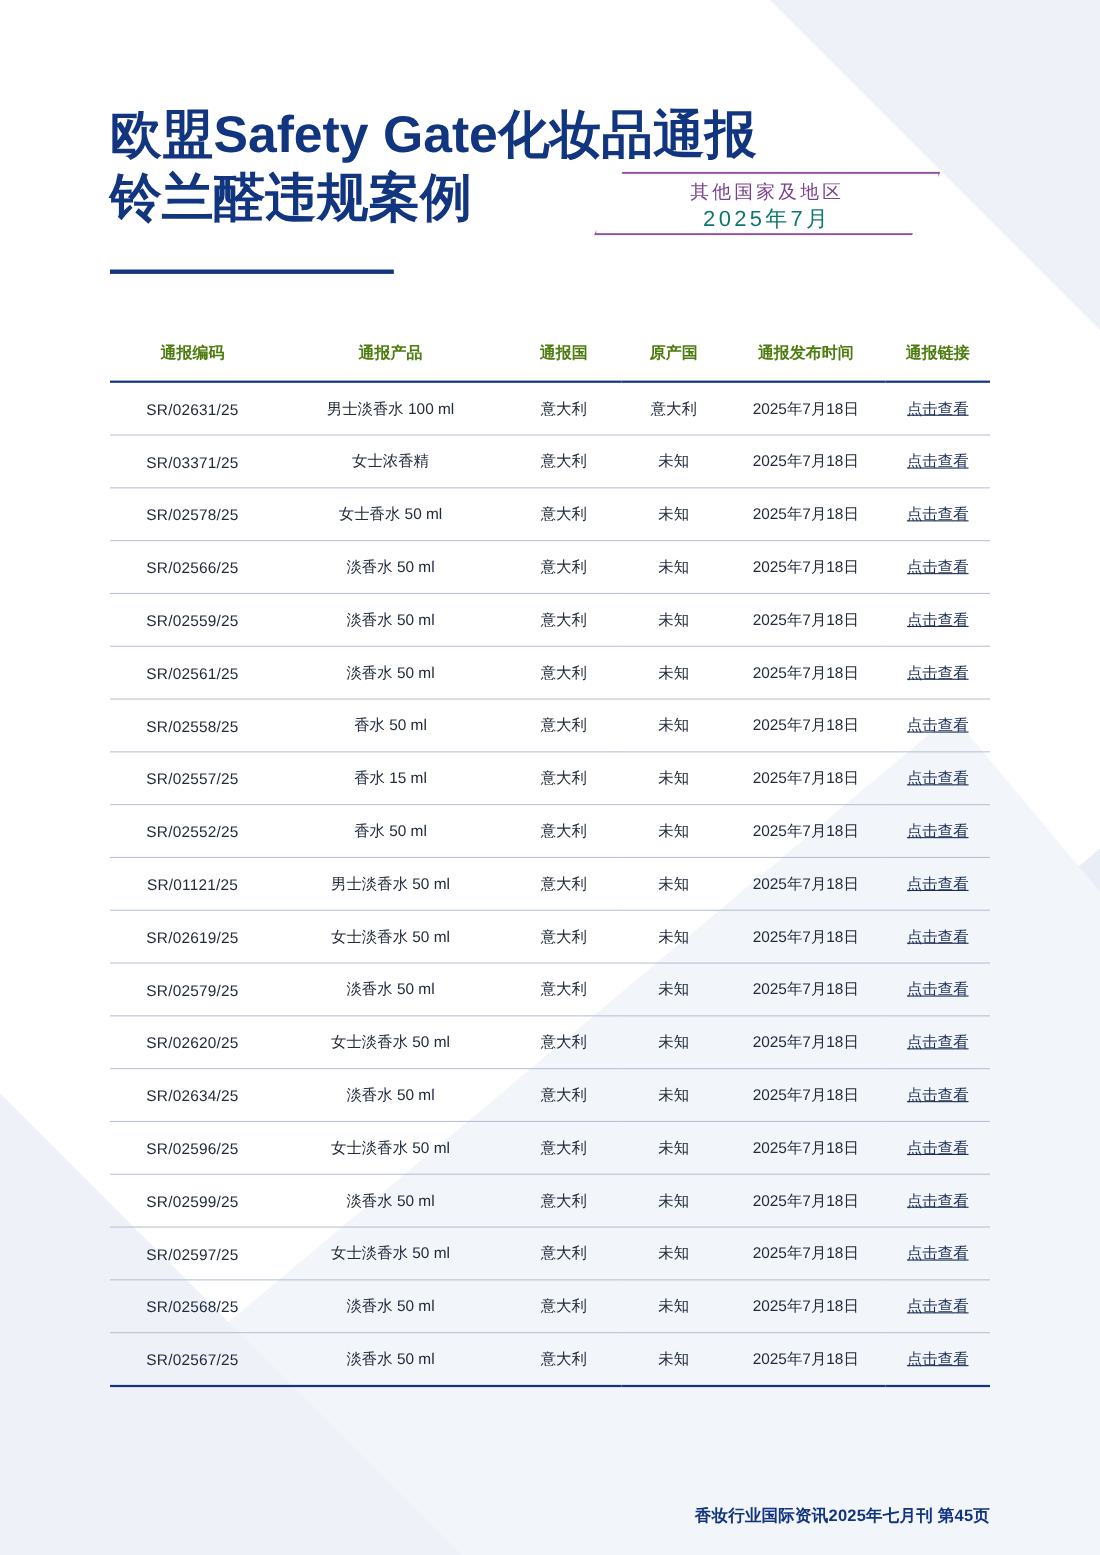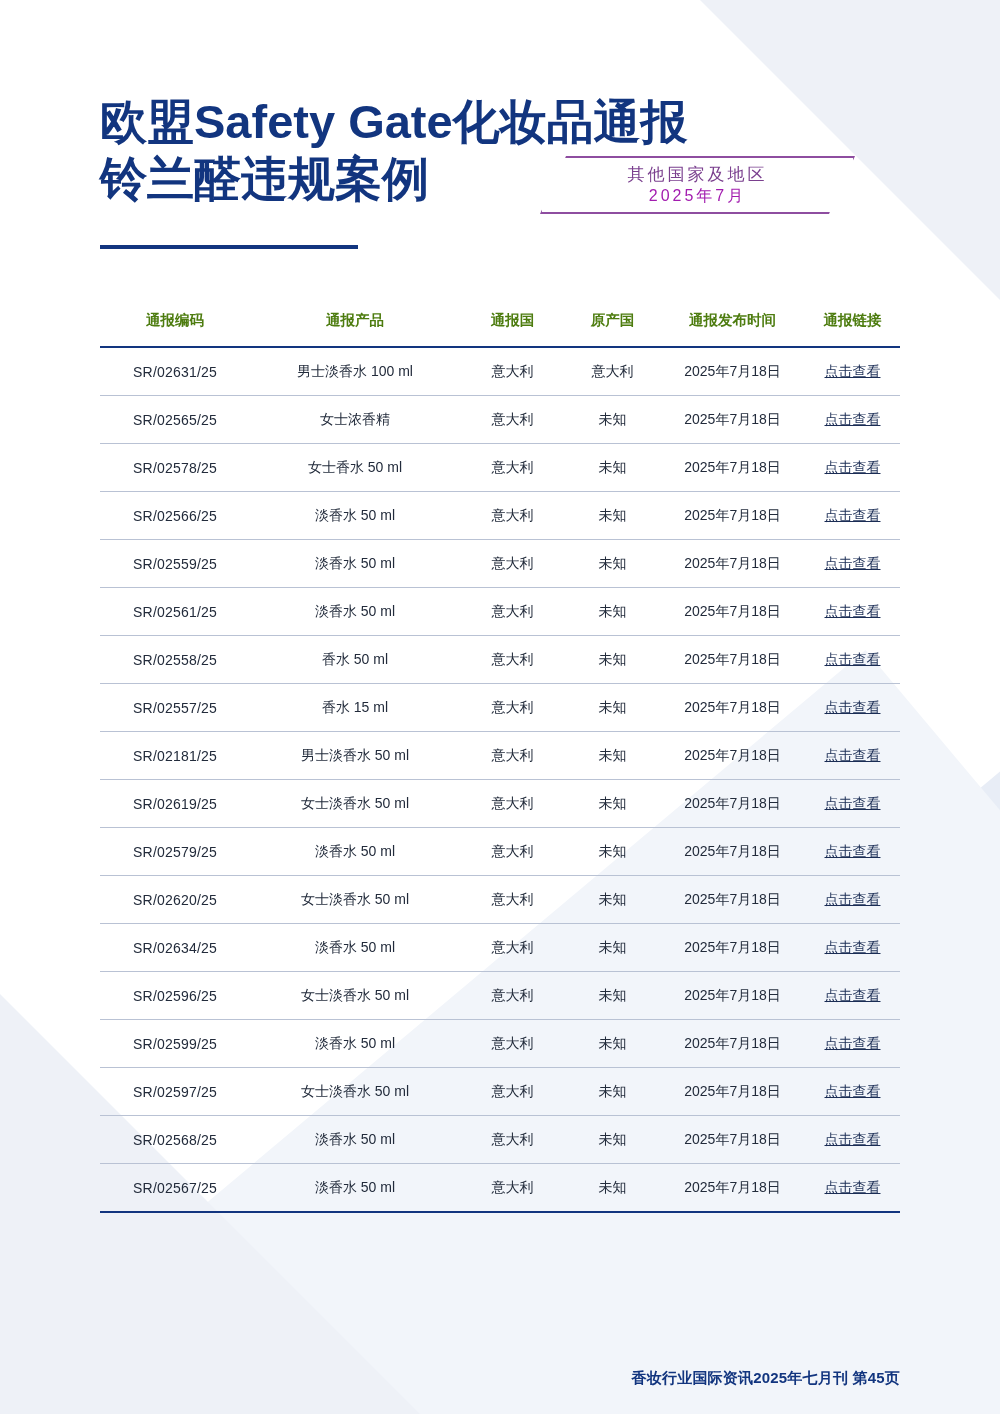--- a/index.html
+++ b/index.html
@@ -93,31 +93,31 @@
     left: 440px;
     top: 62px;
     width: 315px;
     height: 58px;
     border: 2px solid #8e4da0;
     box-sizing: border-box;
     clip-path: polygon(26px 0, 100% 0, calc(100% - 26px) 100%, 0 100%);
     display: flex;
     flex-direction: column;
     align-items: center;
-    justify-content: center;
+    justify-content: flex-end;
   }
   .subtitle-tag .l1 {
     color: #7a3f8e;
     font-size: 17px;
     letter-spacing: 3px;
     line-height: 1.3;
   }
   .subtitle-tag .l2 {
-    color: #a21caf;
-    font-size: 16px;
+    color: #0f766e;
+    font-size: 20px;
     letter-spacing: 3px;
     line-height: 1.3;
   }
   .rule {
     margin-top: 38px;
     width: 258px;
     height: 4px;
     background: #12357f;
   }
 
@@ -223,21 +223,21 @@
       <tbody id="table-body">
           <tr>
             <td class="code">SR/02631/25</td>
             <td>男士淡香水 100 ml</td>
             <td>意大利</td>
             <td>意大利</td>
             <td>2025年7月18日</td>
             <td><span class="link">点击查看</span></td>
           </tr>
           <tr>
-            <td class="code">SR/02565/25</td>
+            <td class="code">SR/03371/25</td>
             <td>女士浓香精</td>
             <td>意大利</td>
             <td>未知</td>
             <td>2025年7月18日</td>
             <td><span class="link">点击查看</span></td>
           </tr>
           <tr>
             <td class="code">SR/02578/25</td>
             <td>女士香水 50 ml</td>
             <td>意大利</td>
@@ -279,21 +279,29 @@
           </tr>
           <tr>
             <td class="code">SR/02557/25</td>
             <td>香水 15 ml</td>
             <td>意大利</td>
             <td>未知</td>
             <td>2025年7月18日</td>
             <td><span class="link">点击查看</span></td>
           </tr>
           <tr>
-            <td class="code">SR/02181/25</td>
+            <td class="code">SR/02552/25</td>
+            <td>香水 50 ml</td>
+            <td>意大利</td>
+            <td>未知</td>
+            <td>2025年7月18日</td>
+            <td><span class="link">点击查看</span></td>
+          </tr>
+          <tr>
+            <td class="code">SR/01121/25</td>
             <td>男士淡香水 50 ml</td>
             <td>意大利</td>
             <td>未知</td>
             <td>2025年7月18日</td>
             <td><span class="link">点击查看</span></td>
           </tr>
           <tr>
             <td class="code">SR/02619/25</td>
             <td>女士淡香水 50 ml</td>
             <td>意大利</td>

